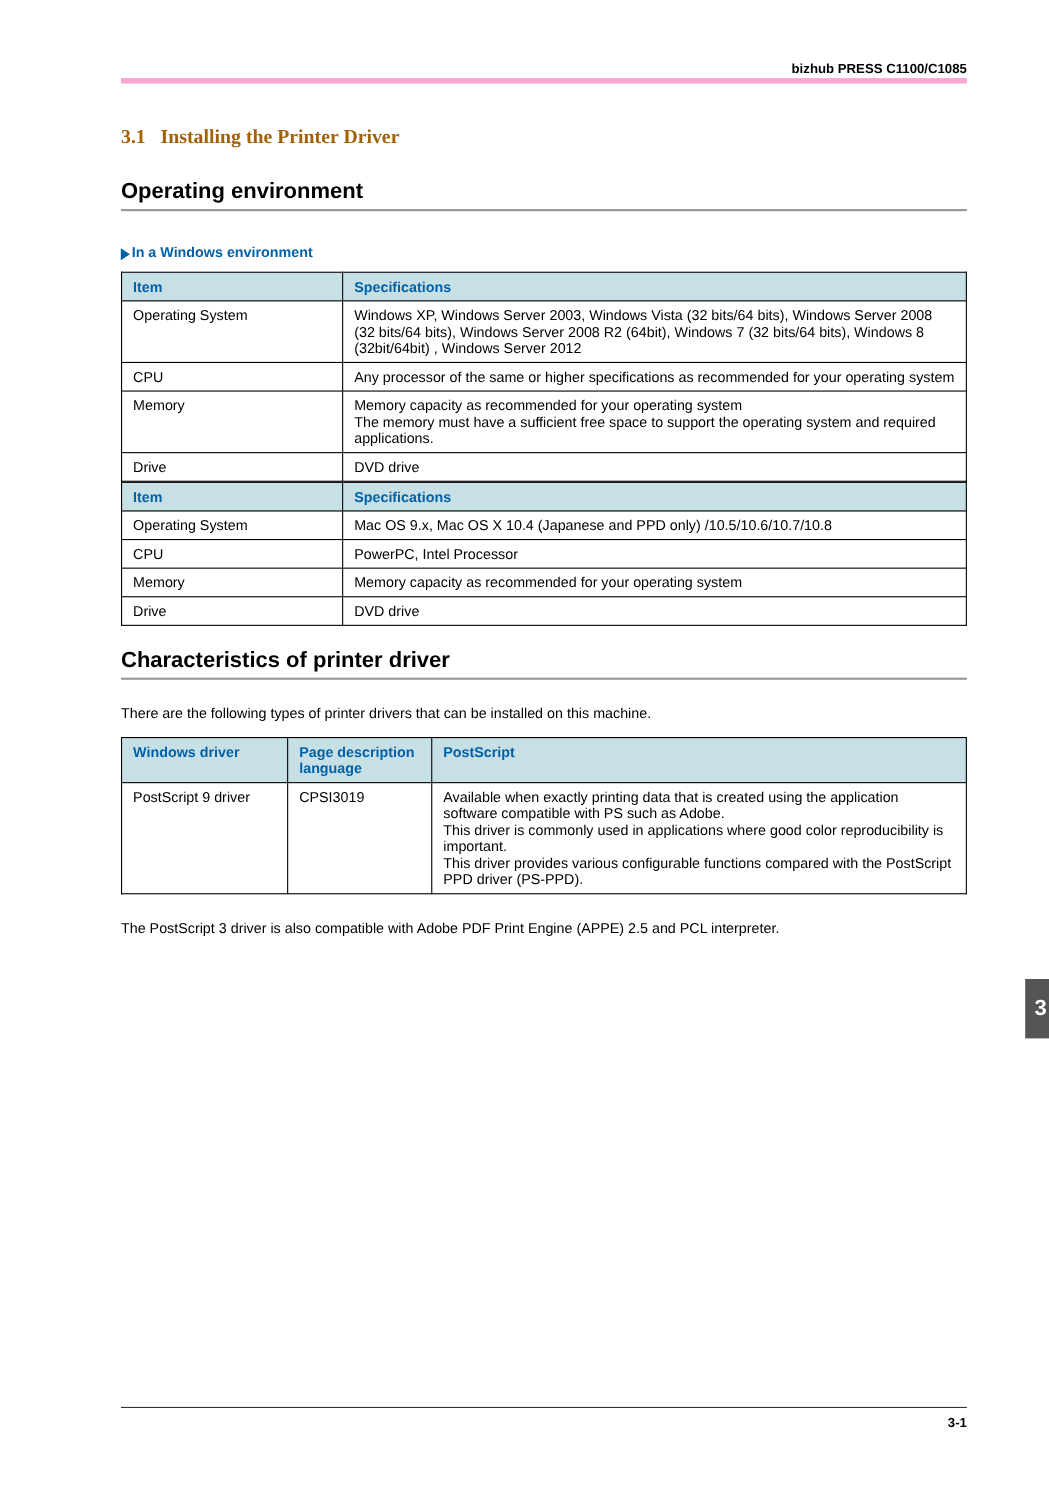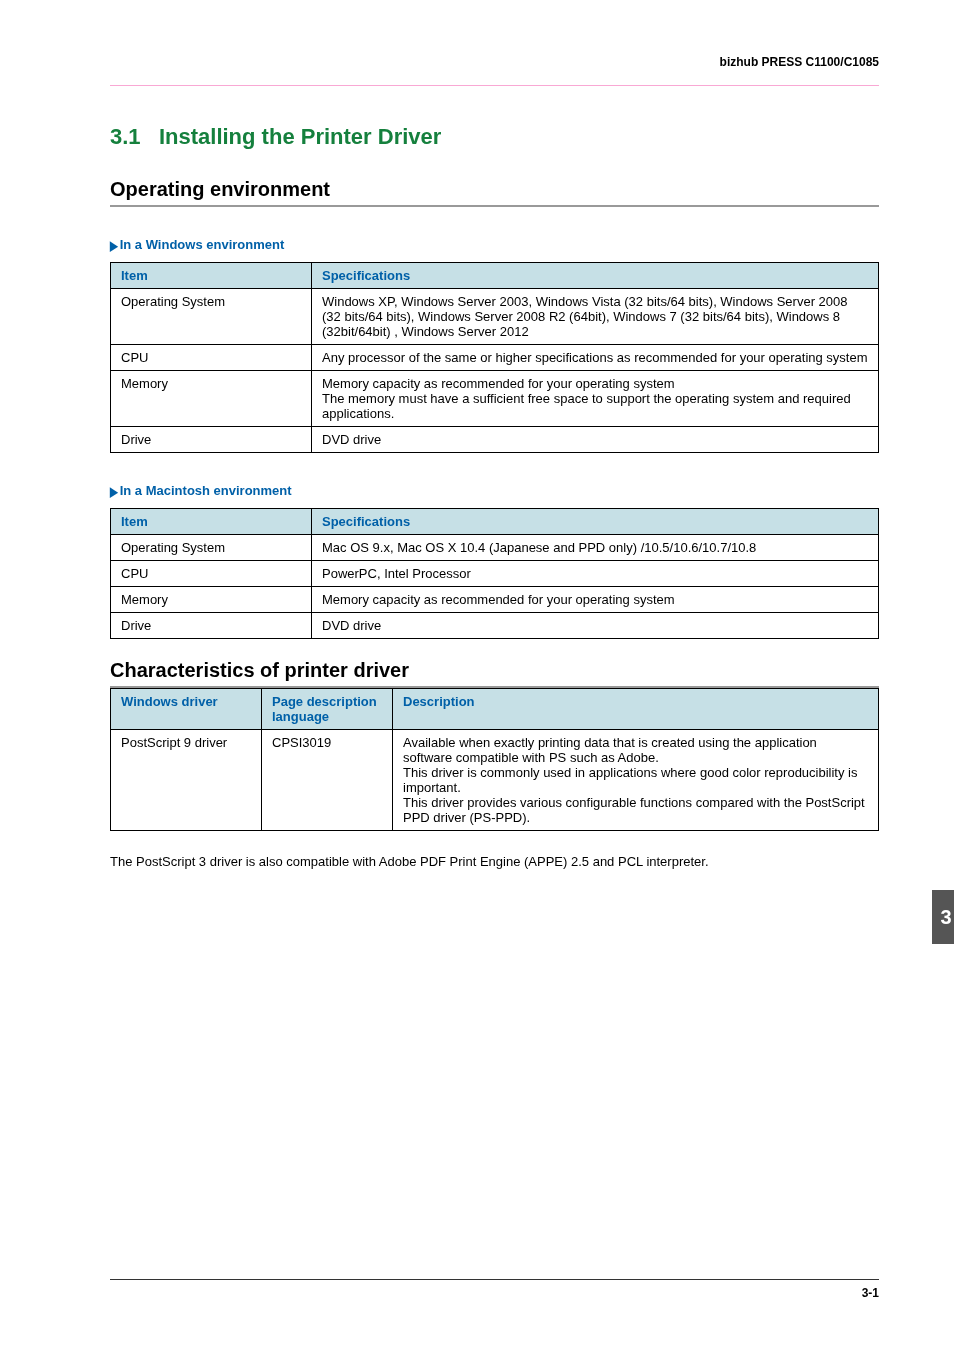--- a/index.html
+++ b/index.html
@@ -13,39 +13,40 @@
     width: 954px;
     height: 1350px;
     box-sizing: border-box;
     padding: 55px 75px 55px 110px;
     position: relative;
   }
   .meta {
     text-align: right;
     font-weight: bold;
     font-size: 12px;
-    border-bottom: 1px solid #f9a8d4;
-    padding-bottom: 16px;
+    border-bottom: 5px solid #f9a8d4;
+    padding-bottom: 2px;
   }
   .chapter-title {
     margin-top: 35px;
     font-size: 26px;
     font-weight: bold;
   }
   .chapter-title .num {
     font-size: 40px;
     color: #0060a8;
     vertical-align: -2px;
     margin-right: 16px;
   }
   h2.section-title {
-    color: #15803d;
-    font-size: 22px;
+    color: #a16207;
+    font-size: 18px;
     margin-top: 38px;
     margin-bottom: 28px;
+    font-family: Liberation Serif, serif;
   }
   h3.subtitle {
     font-size: 20px;
     font-weight: bold;
     margin-bottom: 4px;
   }
   .subtitle-rule {
     border: none;
     border-top: 2px solid #999;
     margin: 4px 0 0 0;
@@ -152,21 +153,20 @@
           <td style="white-space:pre-line">Memory capacity as recommended for your operating system
 The memory must have a sufficient free space to support the operating system and required applications.</td>
         </tr>
     <tr>
           <td class="item-col">Drive</td>
           <td>DVD drive</td>
         </tr>
   </tbody>
     </table>
 
-  <div class="env-heading">In a Macintosh environment</div>
   <table class="spec">
     <tbody>
         <tr>
       <th class="item-col">Item</th>
       <th>Specifications</th>
     </tr>
     <tr>
           <td class="item-col">Operating System</td>
           <td>Mac OS 9.x, Mac OS X 10.4 (Japanese and PPD only) /10.5/10.6/10.7/10.8</td>
         </tr>
@@ -181,27 +181,28 @@
     <tr>
           <td class="item-col">Drive</td>
           <td>DVD drive</td>
         </tr>
   </tbody>
     </table>
 
   <h3 class="subtitle" style="">Characteristics of printer driver</h3>
   <hr class="subtitle-rule">
 
+  <p class="para">There are the following types of printer drivers that can be installed on this machine.</p>
 
   <table class="spec drv">
     <tbody>
         <tr>
       <th class="col1">Windows driver</th>
       <th class="col2">Page description language</th>
-      <th>Description</th>
+      <th>PostScript</th>
     </tr>
     <tr>
       <td class="col1">PostScript 9 driver</td>
       <td class="col2">CPSI3019</td>
       <td style="white-space:pre-line">Available when exactly printing data that is created using the application software compatible with PS such as Adobe.
 This driver is commonly used in applications where good color reproducibility is important.
 This driver provides various configurable functions compared with the PostScript PPD driver (PS-PPD).</td>
     </tr>
   </tbody>
     </table>

